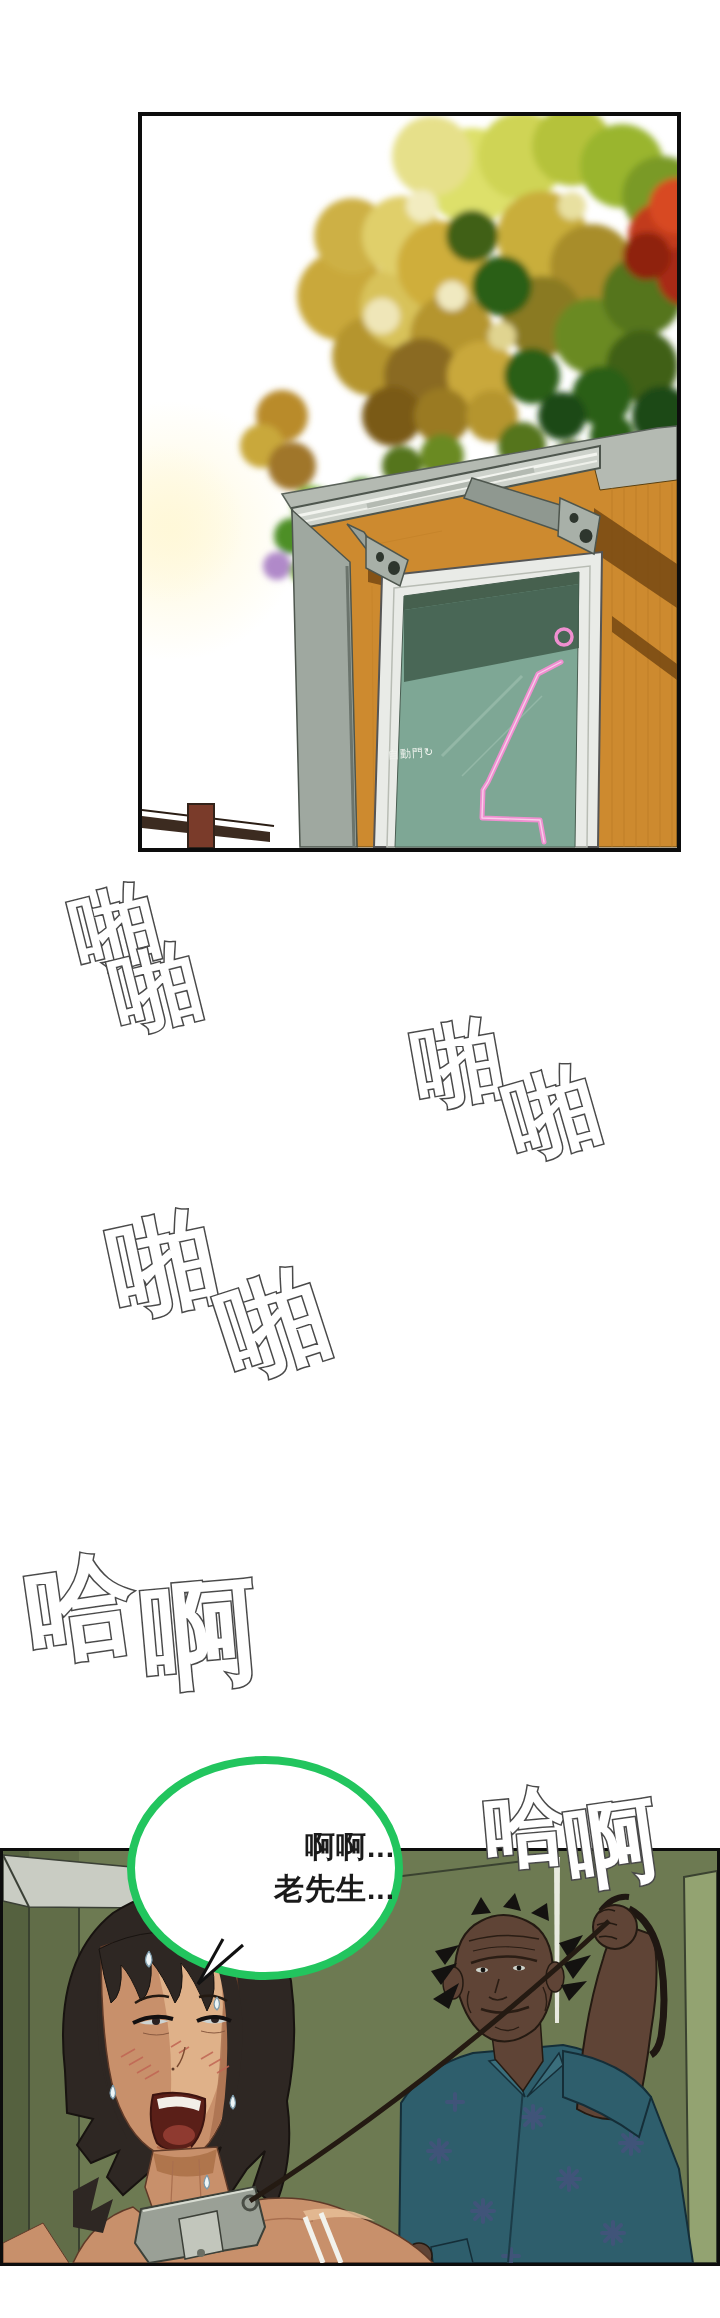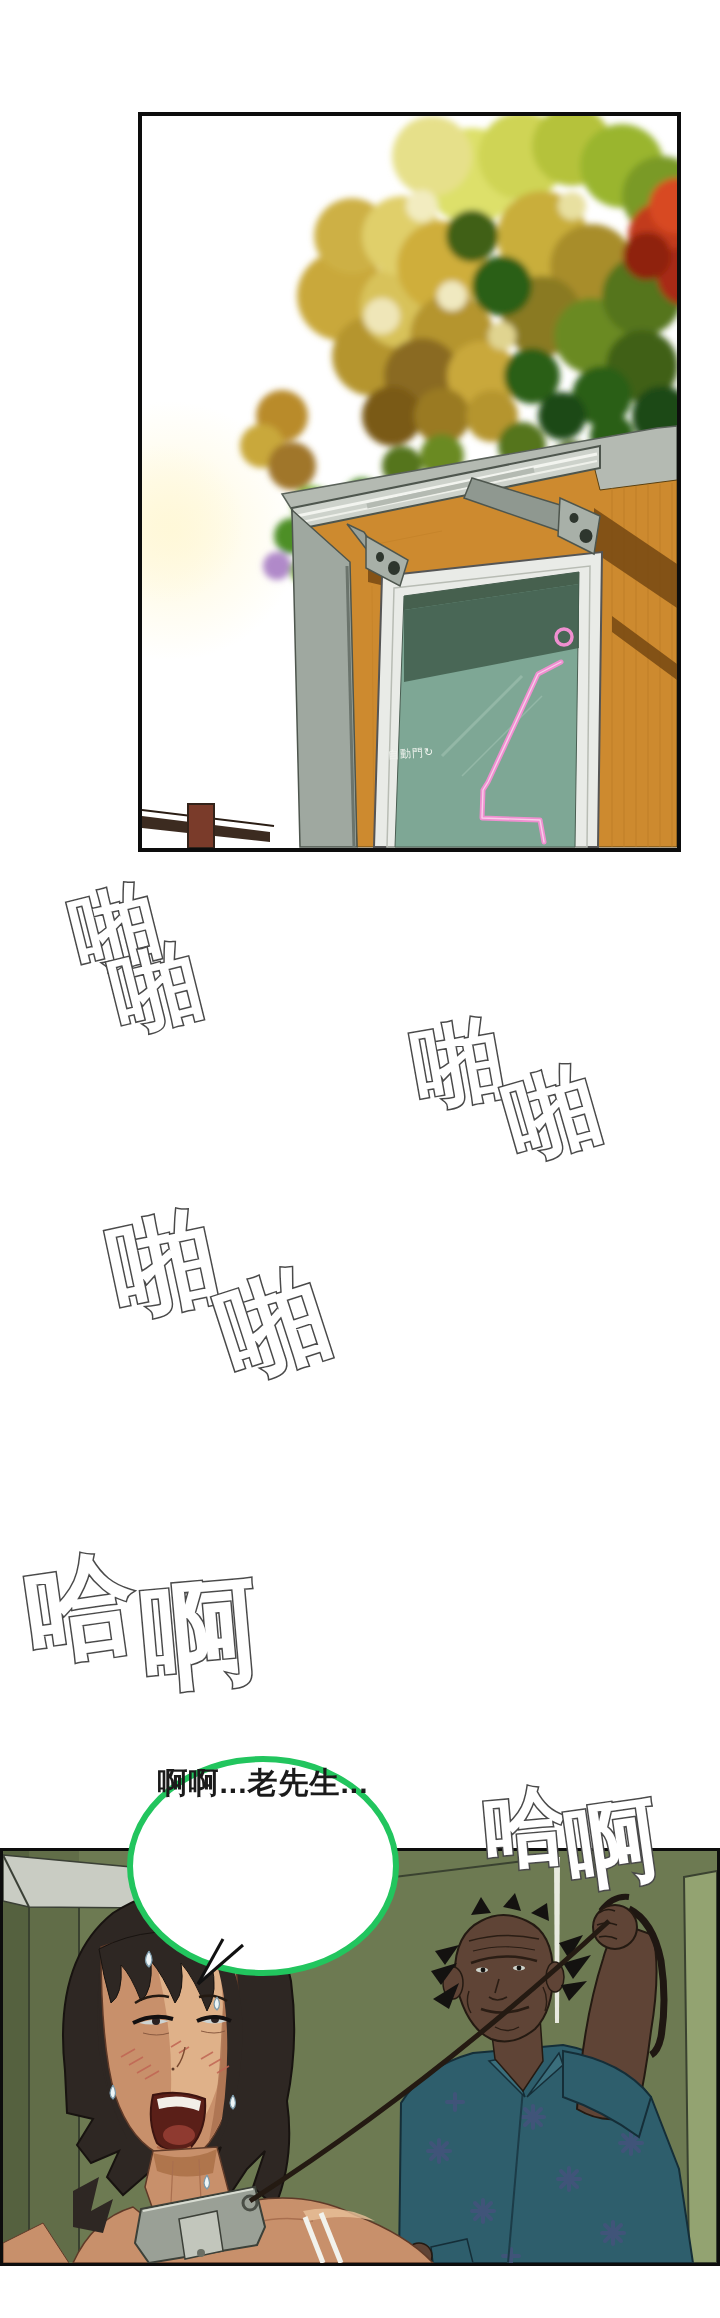--- a/index.html
+++ b/index.html
@@ -13,22 +13,22 @@
   .scene{display:block;}
   .sfx{
     position:absolute;z-index:5;line-height:1;font-weight:bold;
     color:#ffffff;
     -webkit-text-stroke:3px #4a4a4a;
     paint-order:stroke fill;
     white-space:nowrap;user-select:none;
   }
   #bubble{
     position:absolute;left:127px;top:1756px;width:260px;height:208px;
-    background:#ffffff;border:6px solid #22c55e;border-radius:50%;z-index:10;
-    display:flex;flex-direction:row;align-items:flex-start;justify-content:center;
+    background:#ffffff;border:8px solid #22c55e;border-radius:50%;z-index:10;
+    display:flex;flex-direction:column;align-items:flex-end;justify-content:center;
   }
   #bubble .line{
     font-size:30px;font-weight:bold;color:#1a1a1a;letter-spacing:1px;
     line-height:1.4;text-align:center;
   }
   #bubble-tail{position:absolute;left:188px;top:1934px;z-index:11;}
   #door-sign{
     position:absolute;left:246px;top:630px;z-index:3;
     font-size:11px;color:#f2f5f0;letter-spacing:1px;
     transform:rotate(-4deg);white-space:nowrap;

